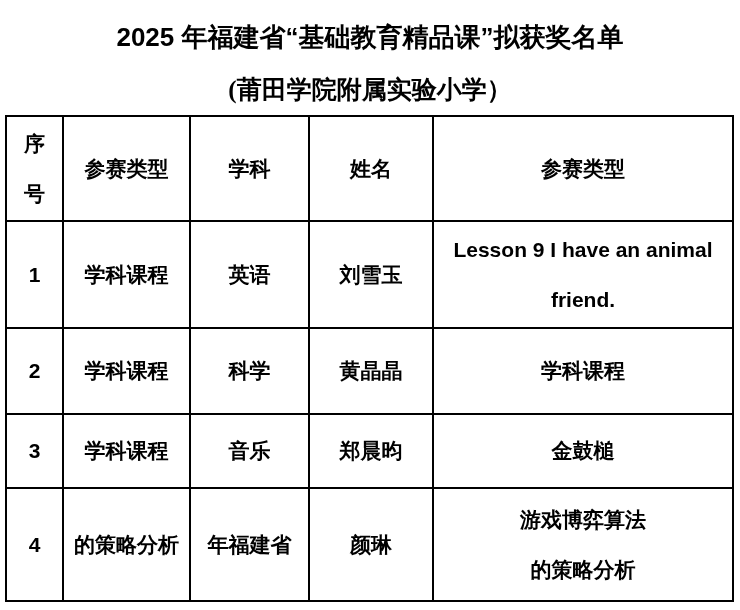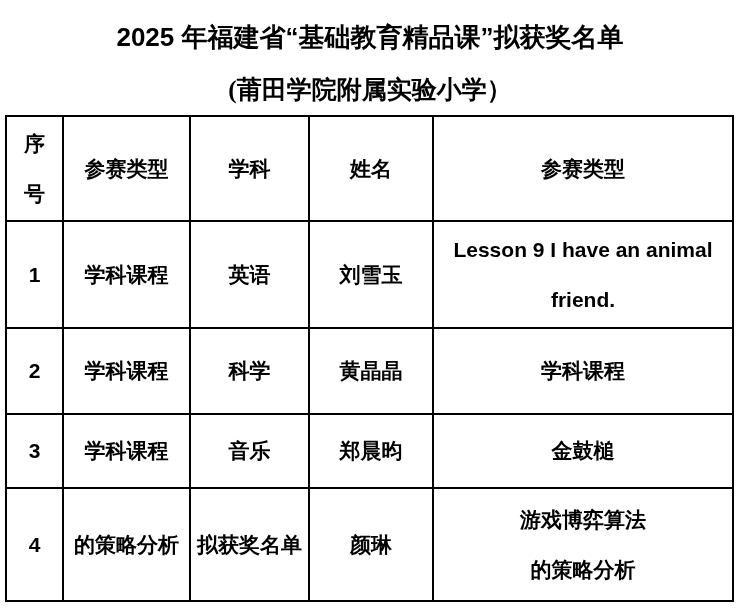--- a/index.html
+++ b/index.html
@@ -103,21 +103,21 @@
       <tr class="r-2">
         <td>3</td>
         <td>学科课程</td>
         <td>音乐</td>
         <td>郑晨昀</td>
         <td>金鼓槌</td>
       </tr>
       <tr class="r-3">
         <td>4</td>
         <td>的策略分析</td>
-        <td>拟获奖名单</td>
+        <td>年福建省</td>
         <td>颜琳</td>
         <td>游戏博弈算法
 的策略分析</td>
       </tr>
     </tbody>
   </table>
 
 </div>
 
 </body></html>

